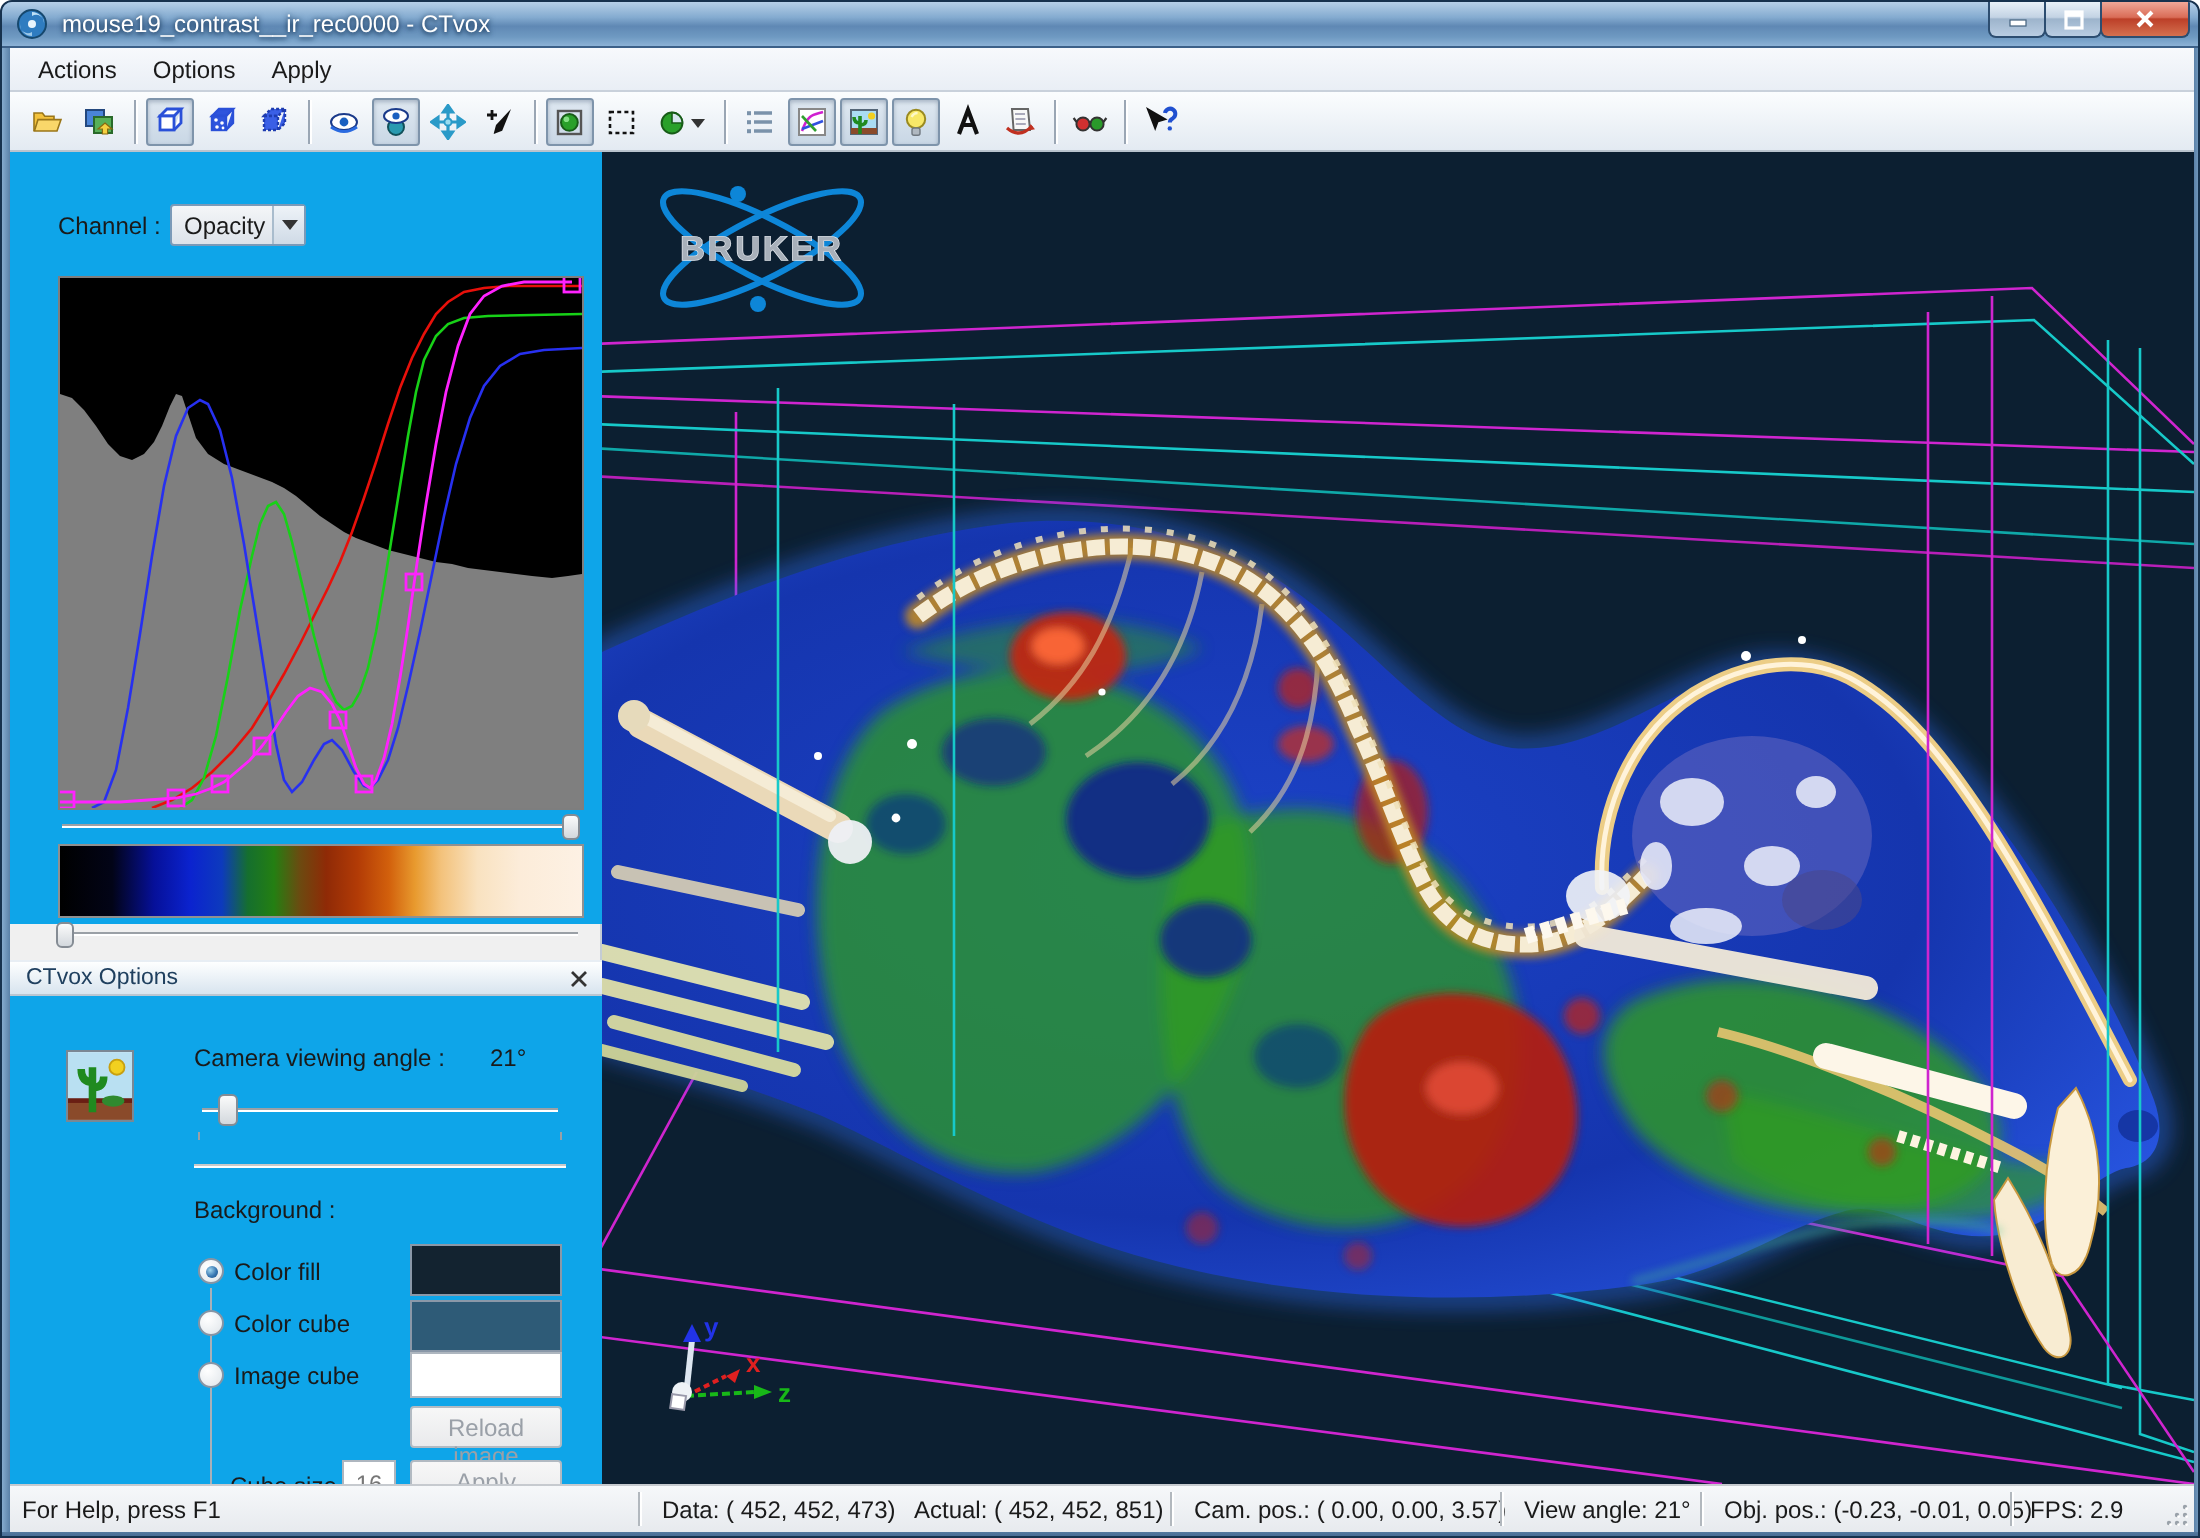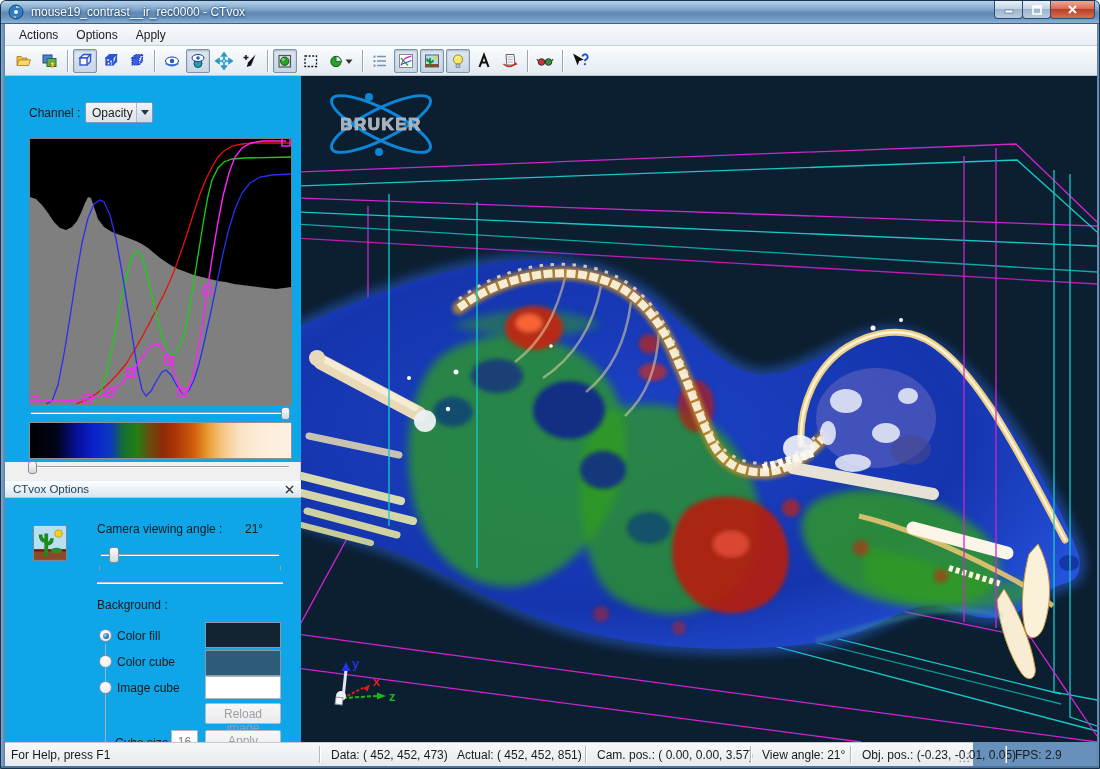--- a/index.html
+++ b/index.html
@@ -47,21 +47,21 @@
 .radio.on::after{content:"";position:absolute;left:2.5px;top:2.5px;width:6px;height:6px;border-radius:50%;background:radial-gradient(circle at 35% 35%,#9fd4ee,#3877b2 55%,#1d4a7e)}
 .swatch{position:absolute;width:76px;height:26px;border:1px solid #8a98a8}
 .field{position:absolute;border:1px solid #aeb6bf;background:#fff;color:#777;font-family:"Liberation Sans",sans-serif;font-size:12px;padding:2px 4px}
 .btn{position:absolute;border:1px solid #b2bac2;border-radius:2px;background:linear-gradient(#f7f7f7,#e9eaec);color:#9aa0a8;text-align:center;padding-top:3px}
 .tree{position:absolute;border-left:1px solid #a9b0b8}
 .tree-h{position:absolute;border-top:1px solid #a9b0b8}
 
 .viewport{left:300px;top:75px;width:796px;height:666px;background:#0c1f31}
 .viewport svg{display:block}
 
-.statusbar{left:4px;top:741px;width:968px;height:24px;background:linear-gradient(#f6f8fa,#e7eaee);border-top:1px solid #c6cacf}
+.statusbar{left:4px;top:741px;width:1092px;height:24px;background:linear-gradient(#f6f8fa,#e7eaee);border-top:1px solid #c6cacf}
 .statusbar span{position:absolute;top:5px;white-space:nowrap}
 .sdiv{position:absolute;top:3px;width:1px;height:17px;background:#b2b8be;box-shadow:1px 0 0 #fff}
 .grip{position:absolute;right:2px;bottom:2px;width:13px;height:13px}
 
 .frameL{left:0;top:23px;width:4px;height:742px;background:linear-gradient(to right,#85abce,#5a81a8)}
 .frameR{left:1096px;top:23px;width:4px;height:742px;background:linear-gradient(to right,#5a81a8,#85abce)}
 .frameB{left:0;top:765px;width:1100px;height:4px;background:linear-gradient(#54799f,#3e628a)}
 </style>
 </head>
 <body>

